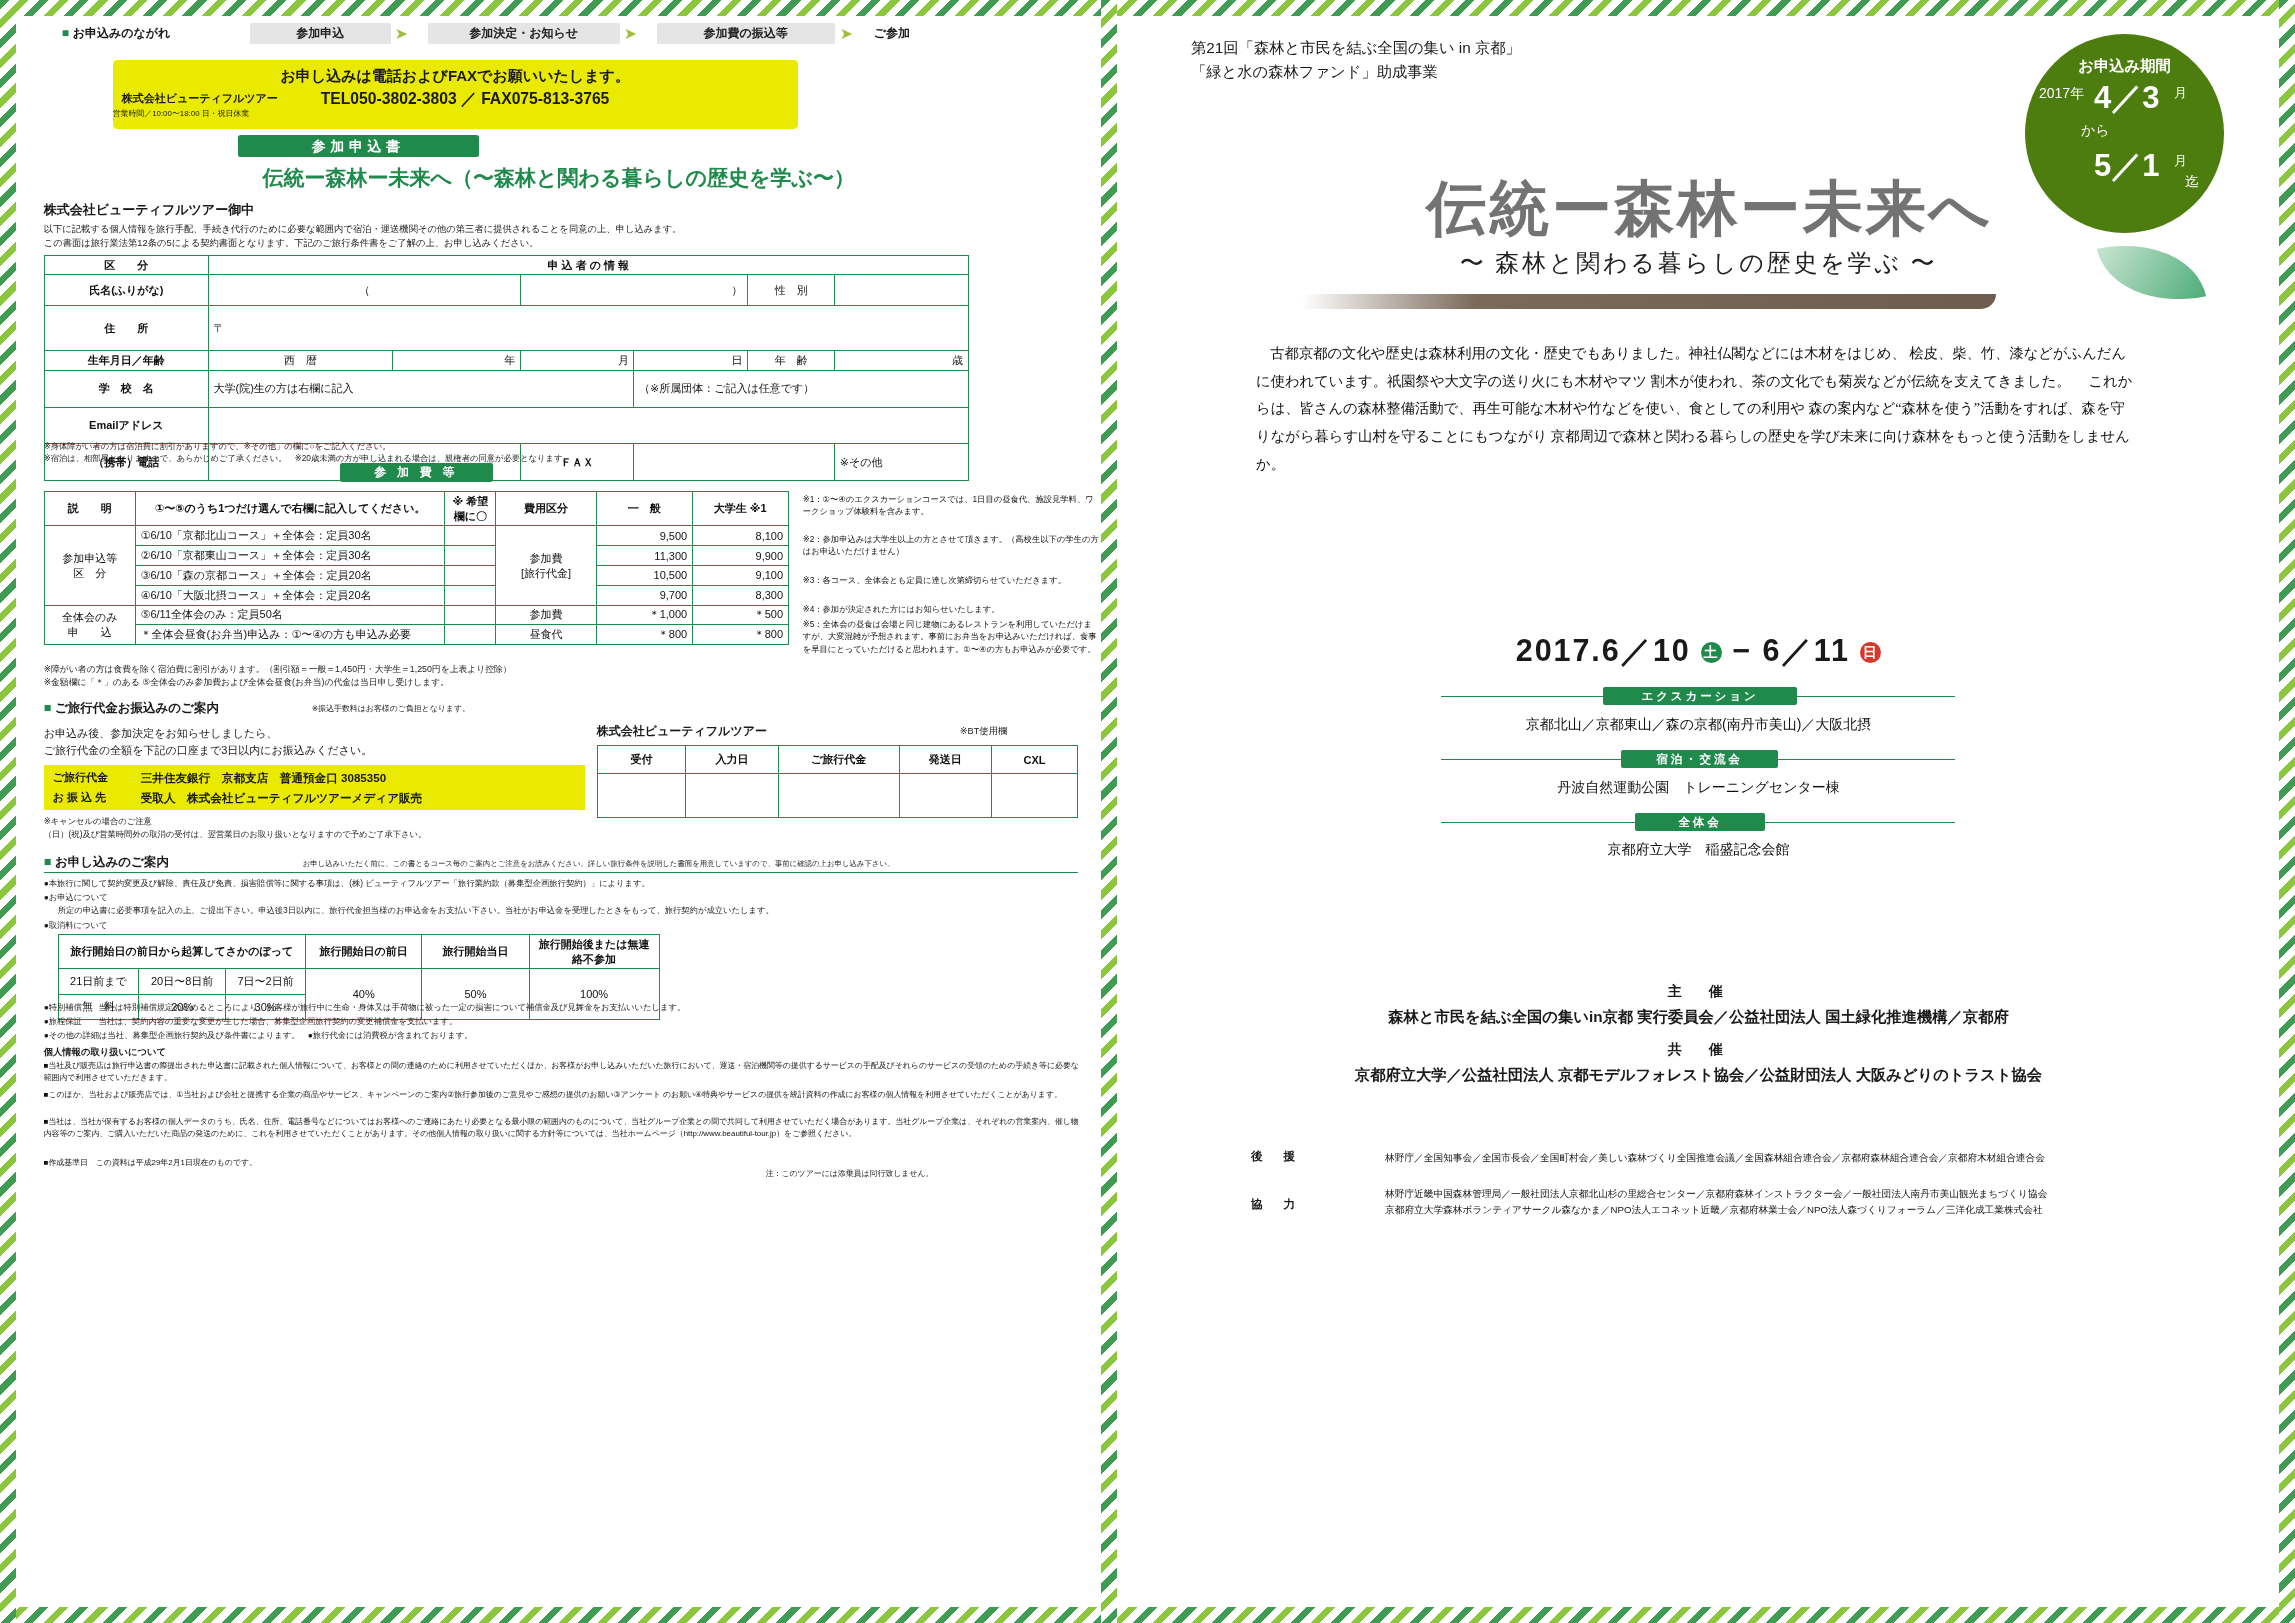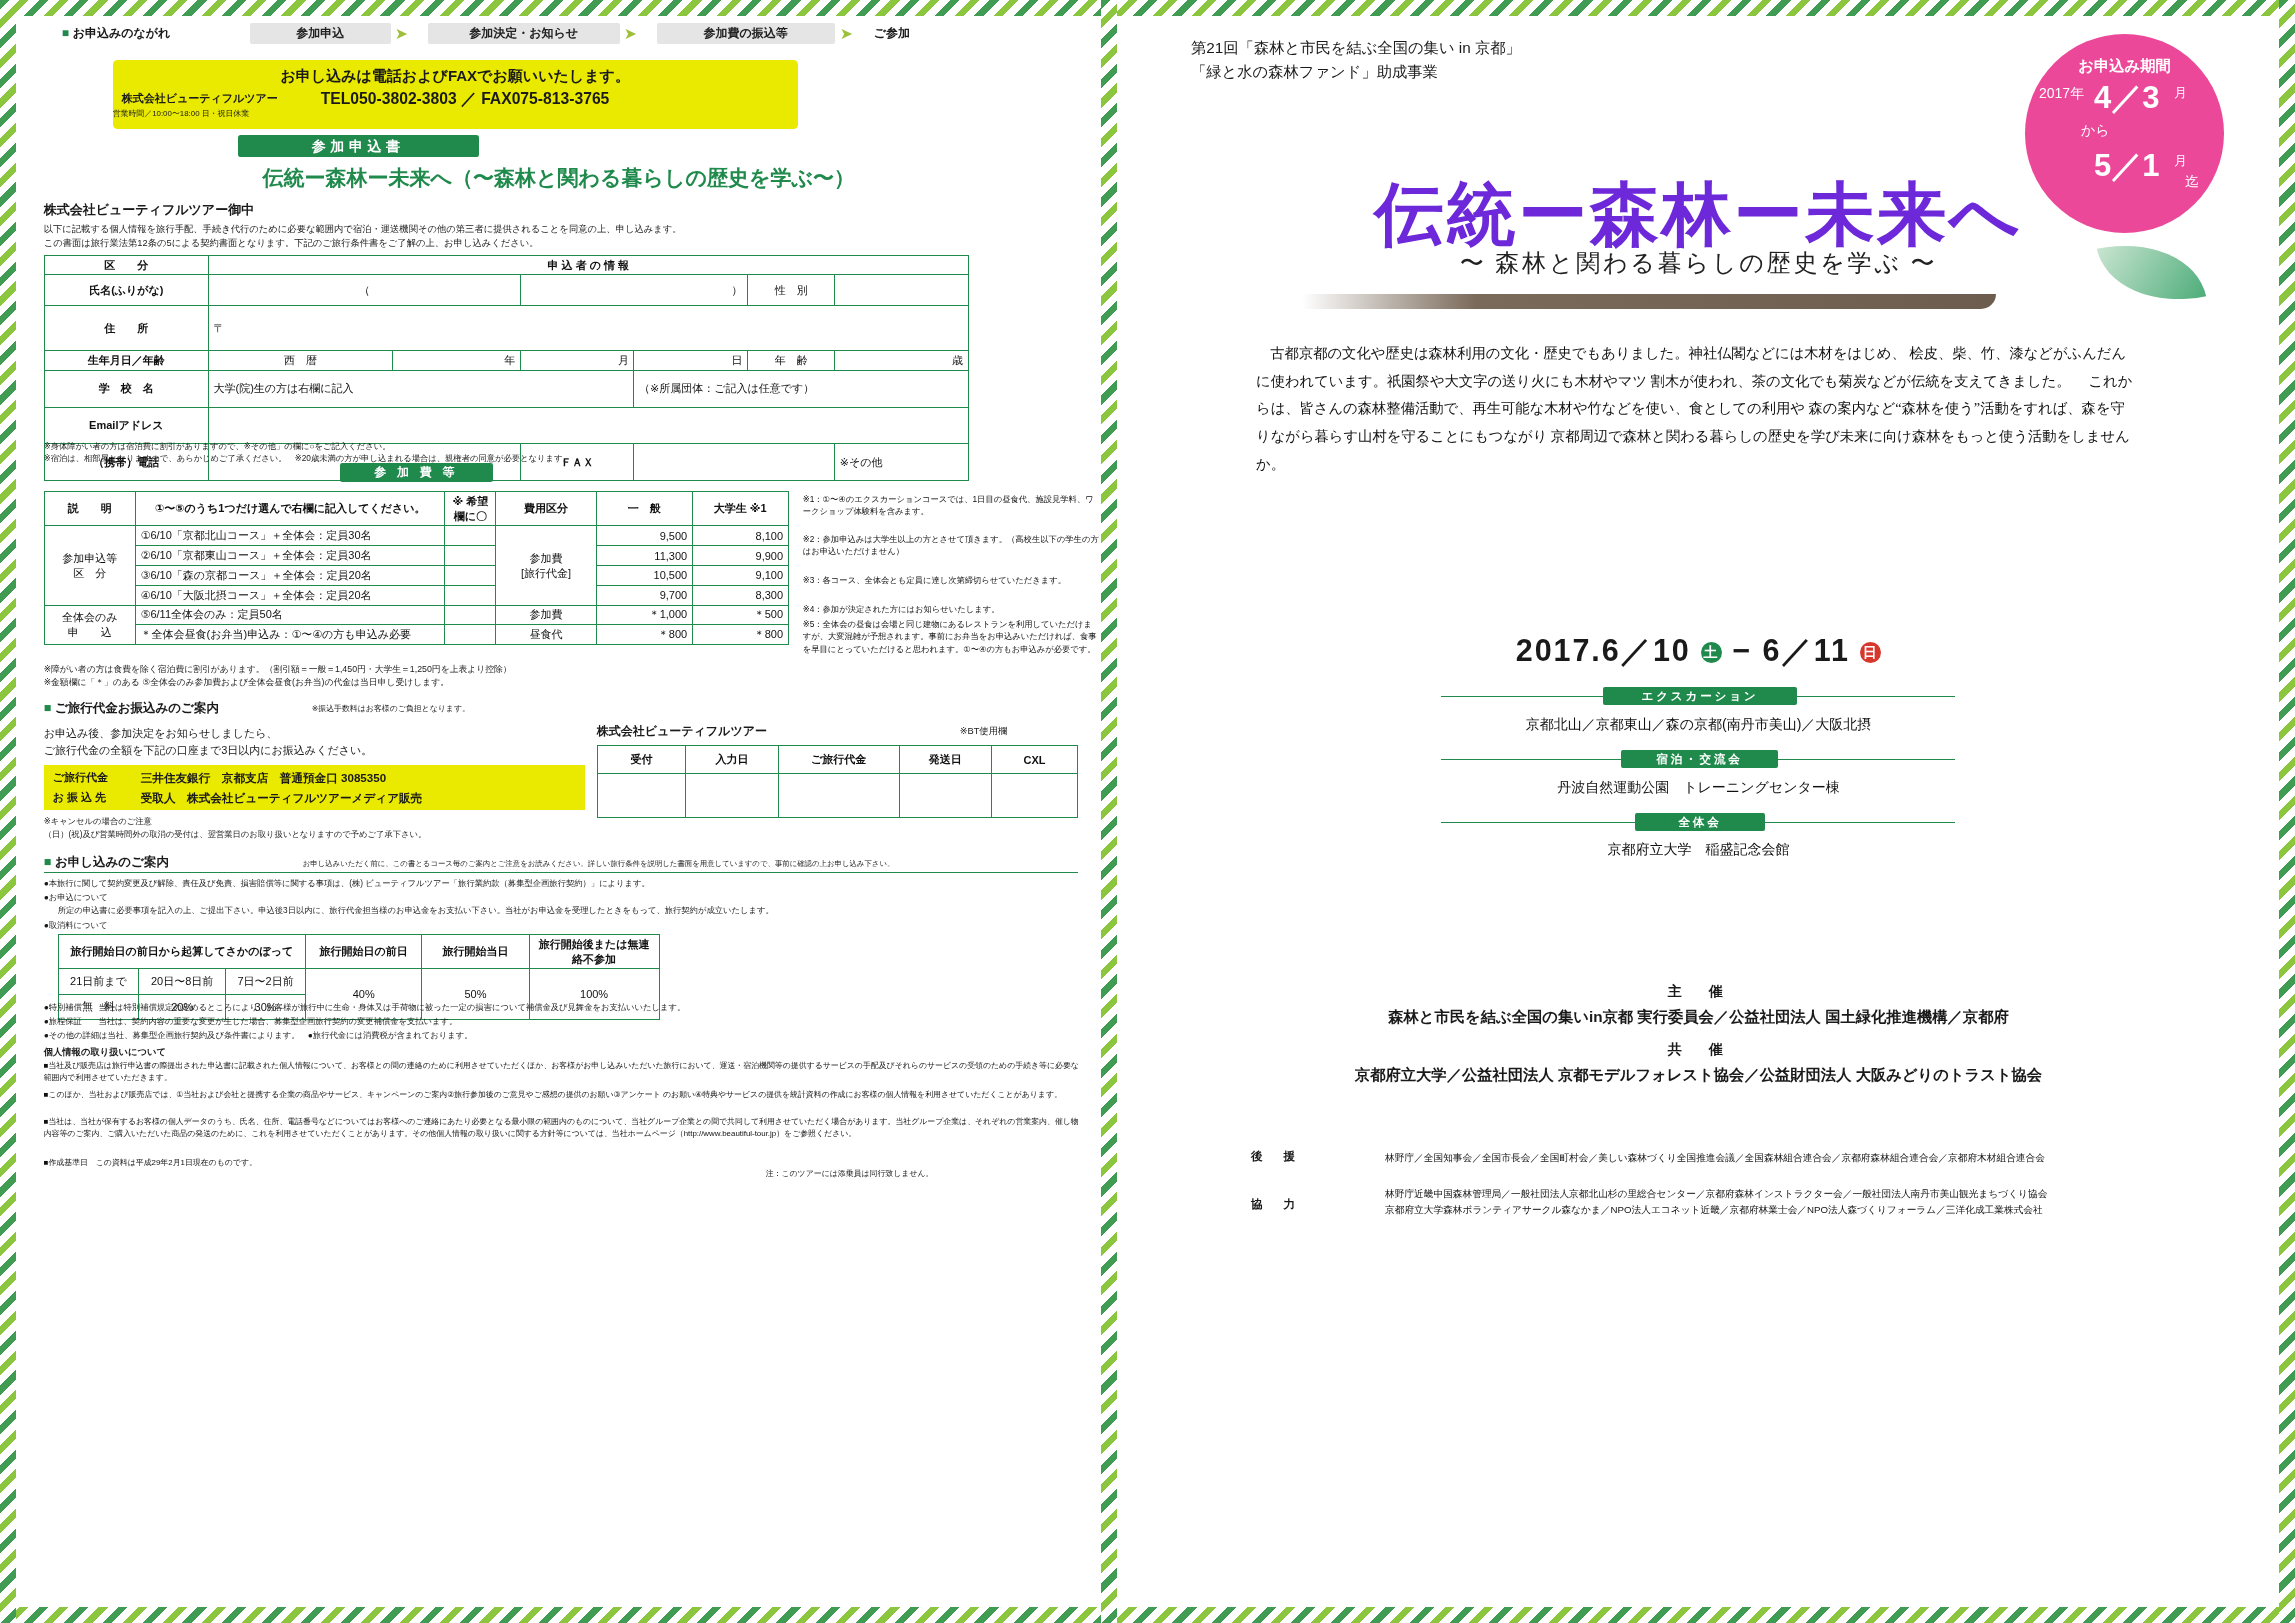--- a/index.html
+++ b/index.html
@@ -41,22 +41,22 @@
 
   .feebar{position:absolute;left:324px;top:447px;width:153px;height:19.4px;background:#1f8a4c;color:#fff;border-radius:2.3px;text-align:center;line-height:19.4px;font-size:12px;font-weight:bold;letter-spacing:3.7px;}
 
   .yellowbox{position:absolute;background:#eaea00;}
   .outline{position:absolute;border:0.9px solid #1f8a4c;}
 
   .notes{position:absolute;font-size:8.3px;line-height:1.5;color:#111;}
 
   
   #right{position:absolute;left:1117px;top:15.7px;width:1163px;height:1592px;}
-  .stamp{position:absolute;right:56px;top:18.5px;width:199px;height:199px;border-radius:50%;background:#ec4899;color:#fff;text-align:center;}
-  .bigtitle{position:absolute;left:0;top:153px;width:1163px;text-align:center;font-size:69px;font-weight:bold;color:#6d28d9;letter-spacing:2.8px;font-family:"Liberation Serif","DejaVu Serif",serif;}
+  .stamp{position:absolute;right:56px;top:18.5px;width:199px;height:199px;border-radius:50%;background:#4d7c0f;color:#fff;text-align:center;}
+  .bigtitle{position:absolute;left:11px;top:153px;width:1163px;text-align:center;font-size:60px;font-weight:bold;color:#737373;letter-spacing:2.8px;font-family:"Liberation Serif","DejaVu Serif",serif;}
   .subtitle{position:absolute;left:0;top:231px;width:1163px;text-align:center;font-size:24px;color:#222;letter-spacing:2.8px;font-family:"Liberation Serif","DejaVu Serif",serif;}
   .brushbar{position:absolute;left:185px;top:278px;width:694px;height:15.7px;background:linear-gradient(90deg,rgba(255,255,255,0) 0%,#7a6a5a 25%,#6d5d4e 100%);border-radius:0 0 18.5px 0;}
   .leaf{position:absolute;left:986px;top:222px;width:97px;height:69px;background:linear-gradient(135deg,#bfe0c8,#2f9e63);border-radius:0 100% 0 100%;transform:rotate(-12deg);opacity:.85;}
   .bodytext{position:absolute;left:139px;top:324px;width:879px;font-size:14.3px;line-height:1.95;color:#111;font-family:"Liberation Serif","DejaVu Serif",serif;}
   .daterow{position:absolute;left:0;top:615px;width:1163px;text-align:center;font-size:30.5px;font-weight:bold;letter-spacing:1.9px;}
   .dayc{display:inline-block;width:21px;height:21px;line-height:21px;border-radius:50%;color:#fff;font-size:14px;text-align:center;vertical-align:middle;}
   .secthdr{position:absolute;height:18.5px;background:#1f8a4c;color:#fff;border-radius:1.9px;text-align:center;line-height:18.5px;font-size:11.6px;font-weight:bold;letter-spacing:2.8px;}
   .sectline{position:absolute;height:0.9px;background:#1f8a4c;}
   .sectbody{position:absolute;width:1163px;text-align:center;font-size:14px;color:#111;}
   .orgblock{position:absolute;width:1163px;text-align:center;}

